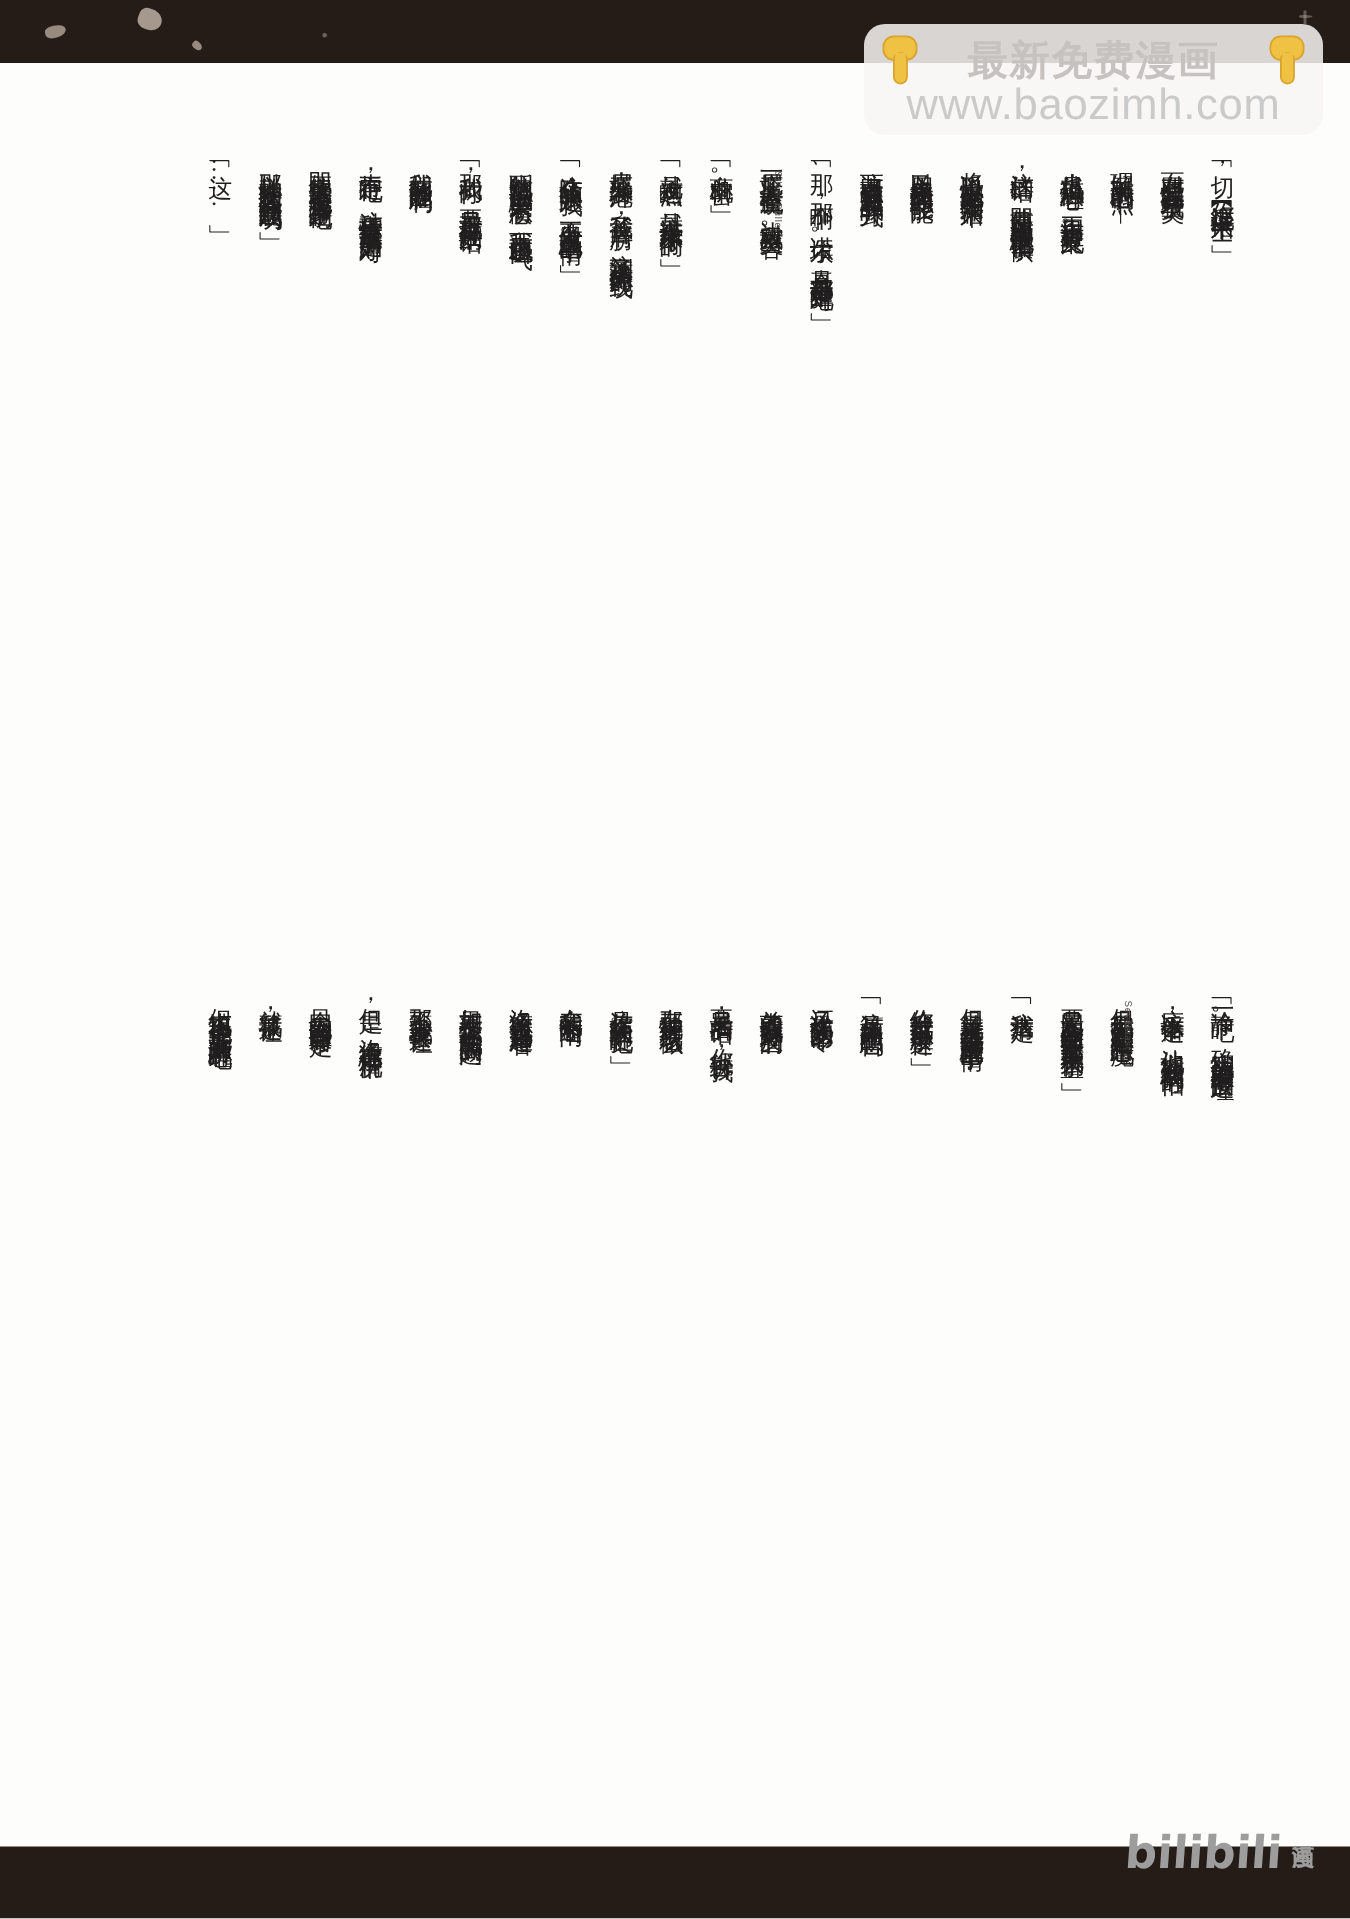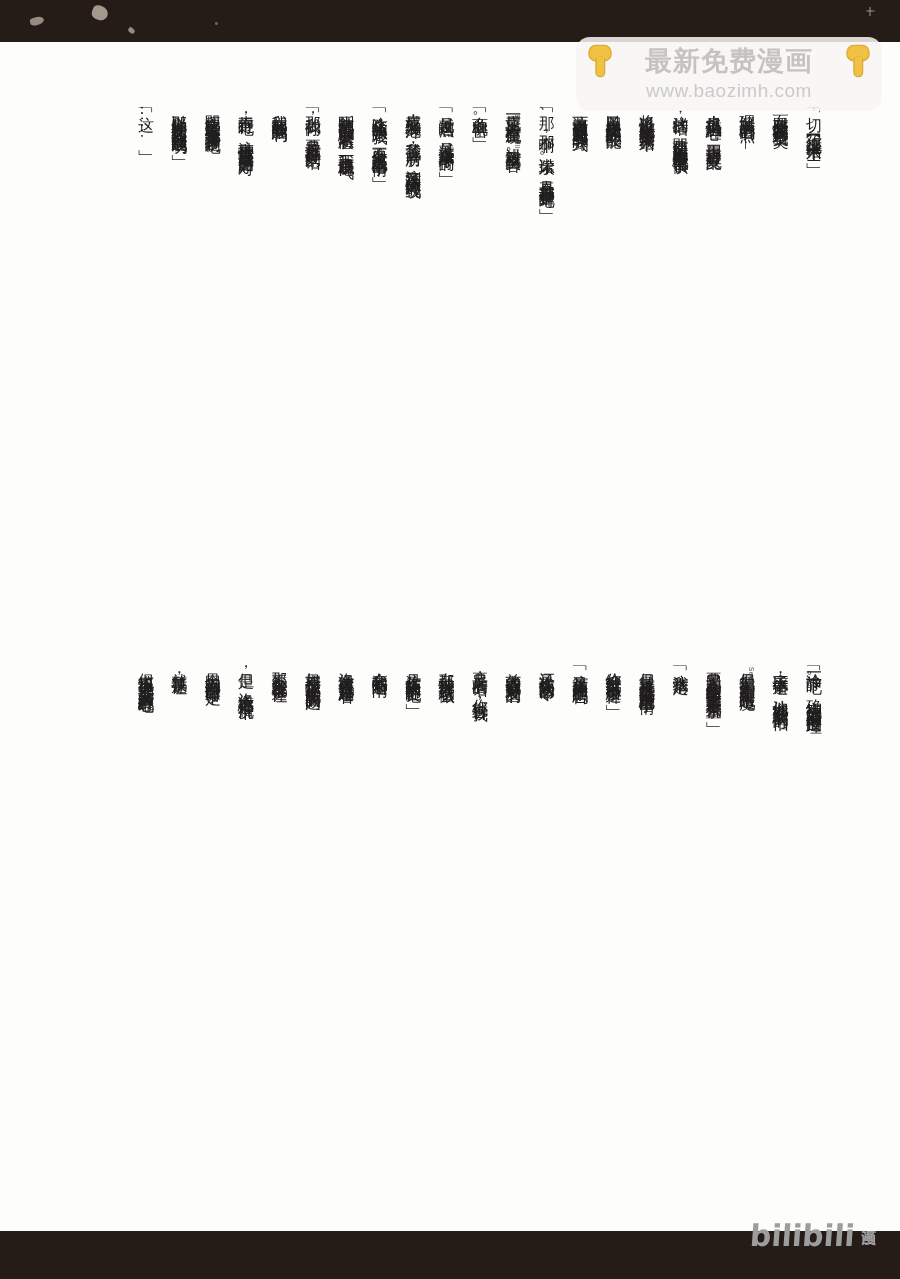--- a/index.html
+++ b/index.html
@@ -16,38 +16,38 @@
   #bottombar{top:1231px;height:48px;}
   .speck{position:absolute;background:#b4a79b;border-radius:40% 60% 55% 45%;opacity:.8;}
   .speck.s1{left:30px;top:17px;width:14px;height:8px;transform:rotate(-15deg);}
   .speck.s2{left:92px;top:6px;width:16px;height:14px;transform:rotate(20deg);opacity:.9;}
   .speck.s3{left:128px;top:28px;width:7px;height:5px;transform:rotate(40deg);}
   .speck.s4{left:215px;top:22px;width:3px;height:3px;opacity:.5;}
   .speck.s5{left:866px;top:10px;width:9px;height:2px;opacity:.45;}
   .speck.s6{left:869px;top:7px;width:2px;height:9px;opacity:.45;border-radius:0;}
   
   #watermark{
-    position:absolute;left:576px;top:37px;width:306px;height:74px;
+    position:absolute;left:576px;top:16px;width:306px;height:74px;
     background:rgba(248,246,244,0.85);
     border-radius:14px;
     display:flex;flex-direction:column;justify-content:center;align-items:center;
     z-index:5;
   }
   #watermark .row1{
     display:flex;align-items:center;justify-content:space-between;
     width:286px;height:38px;
   }
   #watermark .wm-title{
     color:#c6c2bf;font-family:"Liberation Sans","DejaVu Sans",sans-serif;
     font-weight:700;font-size:27px;letter-spacing:1px;white-space:nowrap;
   }
   #watermark .row2{
     margin-top:-4px;
     color:#cacaca;font-family:"Liberation Sans","DejaVu Sans",sans-serif;
-    font-size:19px;letter-spacing:.5px;line-height:30px;white-space:nowrap;
+    font-size:29px;letter-spacing:.5px;line-height:30px;white-space:nowrap;
   }
   .hand{width:28px;height:36px;flex:0 0 auto;}
   
   .vblock{
     position:absolute;right:69px;
     writing-mode:vertical-rl;text-orientation:mixed;
     font-size:16px;letter-spacing:1.5px;color:#201e1e;
   }
   #block-top{top:102px;height:470px;}
   #block-bottom{top:660px;height:455px;}

